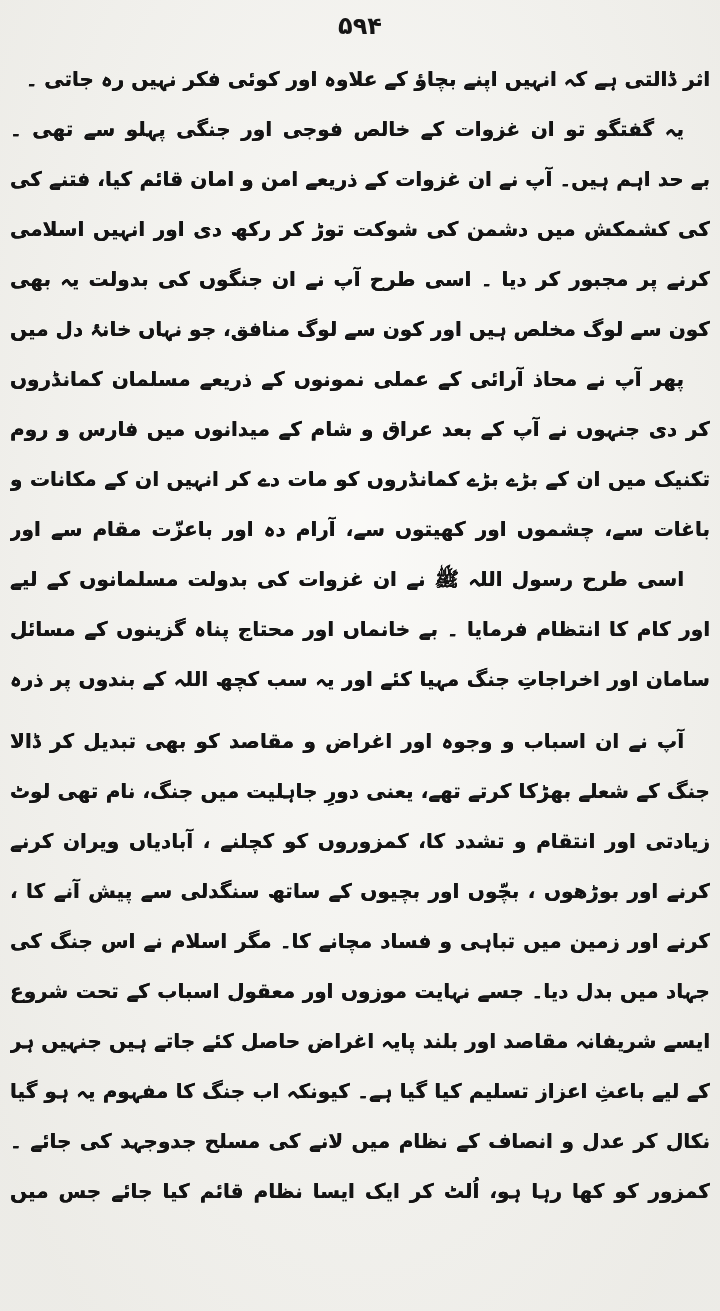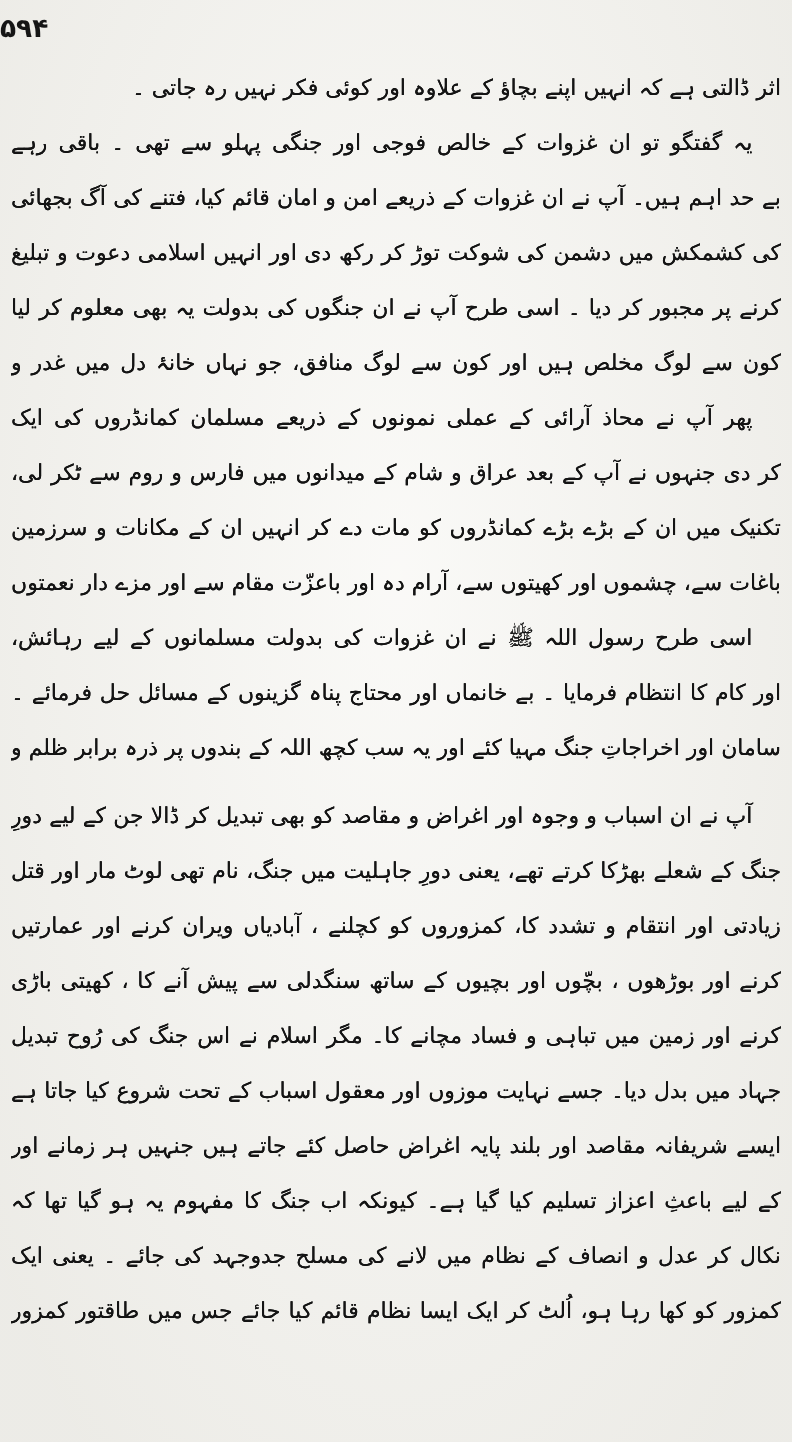--- a/index.html
+++ b/index.html
@@ -16,21 +16,21 @@
   }
   .scan-page {
     position: relative;
     width: 720px;
     height: 1311px;
     background:
       radial-gradient(ellipse at 50% 40%, rgba(255,255,255,0.55), rgba(0,0,0,0.03) 90%),
       #f4f3ee;
   }
   .page-number {
-    text-align: left;
+    text-align: center;
     font-size: 24px;
     font-weight: bold;
     padding-top: 12px;
     height: 34px;
     letter-spacing: 2px;
     direction: rtl;
   }
   .text-block {
     direction: rtl;
     unicode-bidi: embed;
@@ -45,21 +45,21 @@
   }
   .line {
     height: 50px;
     line-height: 50px;
     overflow: hidden;
     white-space: normal;
     text-align: right;
     color: #141414;
     
     text-shadow: 0 0 0.4px #000;
-    font-weight: 400;
+    font-weight: 700;
   }
   .line.justify {
     text-align: justify;
     text-align-last: justify;
   }
   .line.indent {
     text-indent: 26px;
   }
   .line.short {
     text-align: right;

